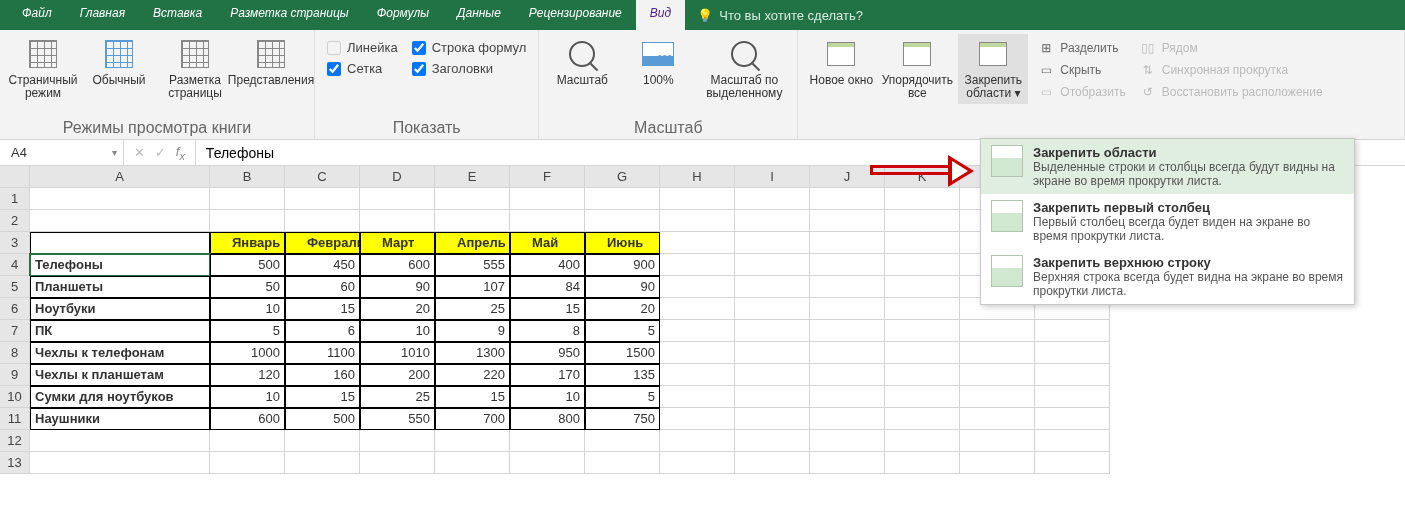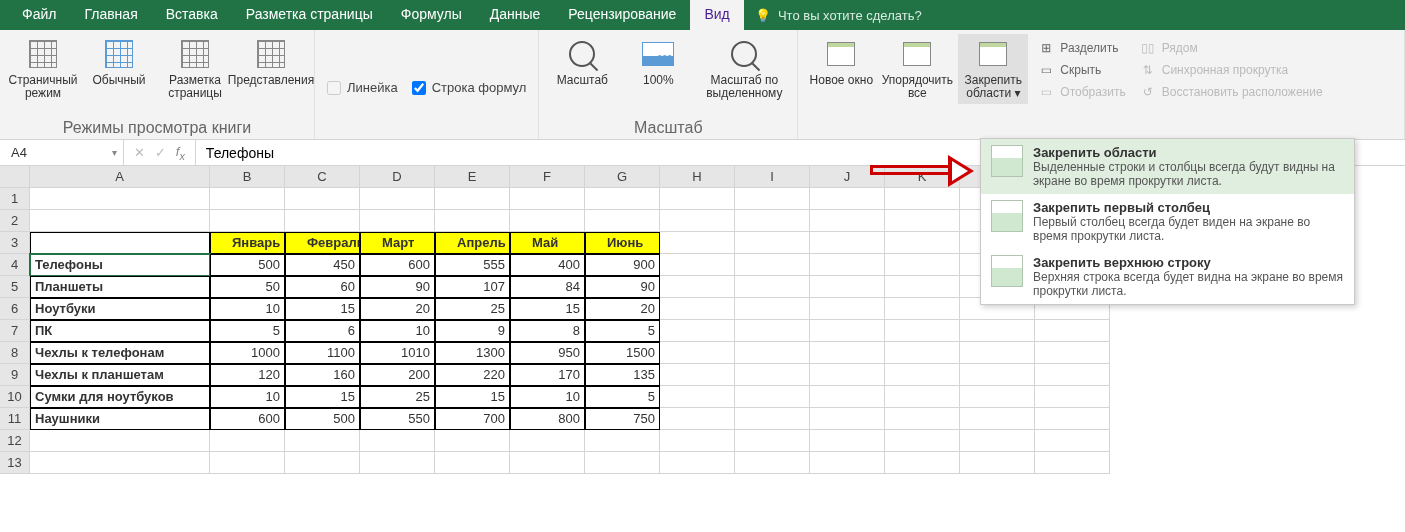--- a/index.html
+++ b/index.html
@@ -1,34 +1,34 @@
 <!DOCTYPE html>
 <html><head>
 <meta charset="utf-8">
 <style>
 * { box-sizing: border-box; margin: 0; padding: 0; font-family: "Segoe UI", Tahoma, sans-serif; }
 body { background: #fff; font-size: 13px; color: #333; overflow: hidden; width: 1405px; }
 
 
 .tabbar { background: #217346; display: flex; align-items: stretch; height: 30px; padding-left: 8px; }
-.tab { color: #fff; padding: 6px 14px; font-size: 14px; cursor: pointer; }
+.tab { color: #fff; padding: 6px 14px; font-size: 12px; cursor: pointer; font-style: italic; }
 .tab.active { background: #f3f3f3; color: #4c1d95; }
 .tell-me { display: flex; align-items: center; color: #d9ebe1; padding: 0 12px; font-size: 13px; }
 .tell-me .bulb { margin-right: 6px; }
 
 
 .ribbon { background: #f3f3f3; border-bottom: 1px solid #d4d4d4; height: 110px; display: flex; }
 .group { border-right: 1px solid #e1e1e1; padding: 4px 8px 2px; display: flex; flex-direction: column; justify-content: space-between; }
 .group-content { flex: 1; display: flex; align-items: flex-start; gap: 6px; }
 .group-label { text-align: center; font-size: 16px; color: #666; padding-top: 2px; }
 .bigbtn { display: flex; flex-direction: column; align-items: center; justify-content: flex-start; width: 70px; padding: 4px 2px; cursor: pointer; text-align: center; font-size: 12px; line-height: 1.1; }
 .bigbtn.wide { width: 90px; }
 .bigbtn .ico { width: 32px; height: 32px; margin-bottom: 4px; display:flex; align-items:center; justify-content:center; }
 .checks { display: flex; flex-direction: column; gap: 6px; padding: 6px 4px; font-size: 13px; }
-.checks label { display: flex; align-items: center; gap: 6px; color: #444; margin-top: 40px; }
+.checks label { display: flex; align-items: center; gap: 6px; color: #444; }
 .checks input[type=checkbox] { width: 14px; height: 14px; }
 .smallrow { display:flex; align-items:center; gap:6px; font-size:12px; color:#666; cursor:pointer; padding:2px 4px; }
 .smallrow .ico-s { width:16px; height:16px; display:flex; align-items:center; justify-content:center; }
 
 
 .formulabar { display: flex; align-items: stretch; border-bottom: 1px solid #d4d4d4; height: 26px; background:#fff; }
 .namebox { width: 124px; border-right: 1px solid #d4d4d4; padding: 3px 11px; font-size: 13px; display:flex; align-items:center; position:relative; }
 .namebox::after { content:"▾"; position:absolute; right:6px; color:#888; font-size:10px; }
 .fx-btns { display: flex; align-items: center; gap: 10px; padding: 0 10px; color: #888; border-right: 1px solid #d4d4d4; }
 .fx-btns span { cursor: pointer; }

